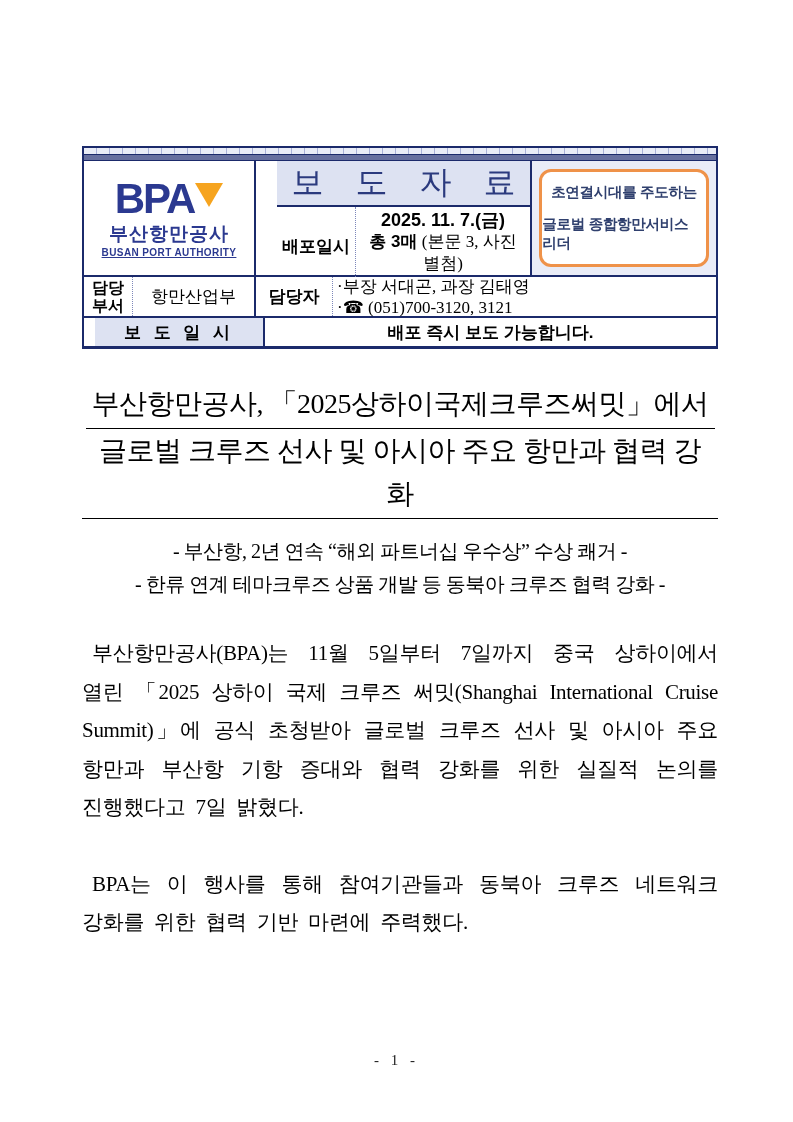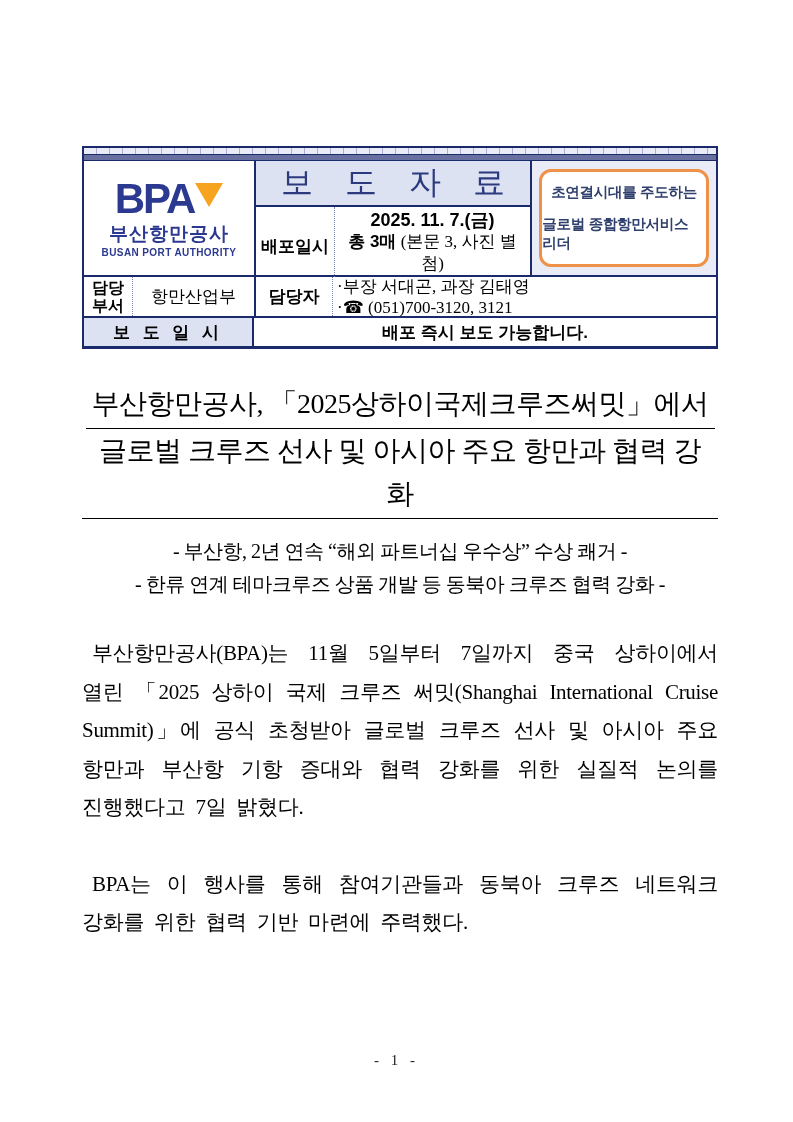--- a/index.html
+++ b/index.html
@@ -45,23 +45,23 @@
   .logo-acronym{
     font-family:var(--sans); font-weight:bold; font-size:42px; line-height:40px;
     color:var(--logo-blue); letter-spacing:-2px; display:flex; align-items:flex-start;
   }
   .logo-tri{
     width:0; height:0; margin:4px 0 0 1px;
     border-left:14px solid transparent; border-right:14px solid transparent;
     border-top:24px solid #f6a41f;
   }
   .logo-kr{ font-family:var(--sans); font-weight:bold; font-size:19px; color:var(--logo-blue); letter-spacing:1px; margin-top:2px; }
-  .logo-en{ font-family:var(--sans); font-weight:bold; font-size:10px; color:var(--logo-blue); letter-spacing:.4px; }
-
-  .mid-col{ width:278px; flex:0 0 278px; border-left:2px solid var(--navy); border-right:2px solid var(--navy); display:flex; flex-direction:column; }
+  .logo-en{ font-family:var(--sans); font-weight:bold; font-size:10px; color:var(--logo-blue); letter-spacing:.4px;text-decoration:underline; }
+
+  .mid-col{ width:278px; flex:0 0 278px; border-left:2px solid var(--navy); border-right:2px solid var(--navy); display:flex; flex-direction:column;padding-left:21px; }
   .doctype-cell{
     height:50px; background:var(--lavender);
     border-bottom:2px solid var(--navy);
     display:flex; align-items:center; justify-content:center;
   }
   .doctype{ font-size:32px; color:#2b3a7e; letter-spacing:12px; text-indent:12px; font-weight:500; }
   .release-row{ flex:1; display:flex; }
   .release-label{
     width:78px; flex:0 0 78px;
     display:flex; align-items:center; justify-content:center;
@@ -103,21 +103,21 @@
     width:78px; flex:0 0 78px; border-left:2px solid var(--navy);
     display:flex; align-items:center; justify-content:center;
     font-family:var(--sans); font-weight:bold; font-size:17px;
   }
   .contact-value{
     flex:1; border-left:1px dotted #7d87ba;
     display:flex; flex-direction:column; justify-content:center;
     font-size:17px; line-height:21px; padding-left:4px;
   }
 
-  .mh-row3{ display:flex; height:30px; border-top:2px solid var(--navy); }
+  .mh-row3{ display:flex; height:30px; border-top:2px solid var(--navy);padding-left:11px; }
   .report-label{
     width:170px; flex:0 0 170px; background:var(--lavender);
     border-right:2px solid var(--navy);
     display:flex; align-items:center; justify-content:center;
     font-family:var(--sans); font-weight:bold; font-size:17px; letter-spacing:4px;
   }
   .report-value{
     flex:1; display:flex; align-items:center; justify-content:center;
     font-family:var(--sans); font-weight:bold; font-size:17px;
   }

